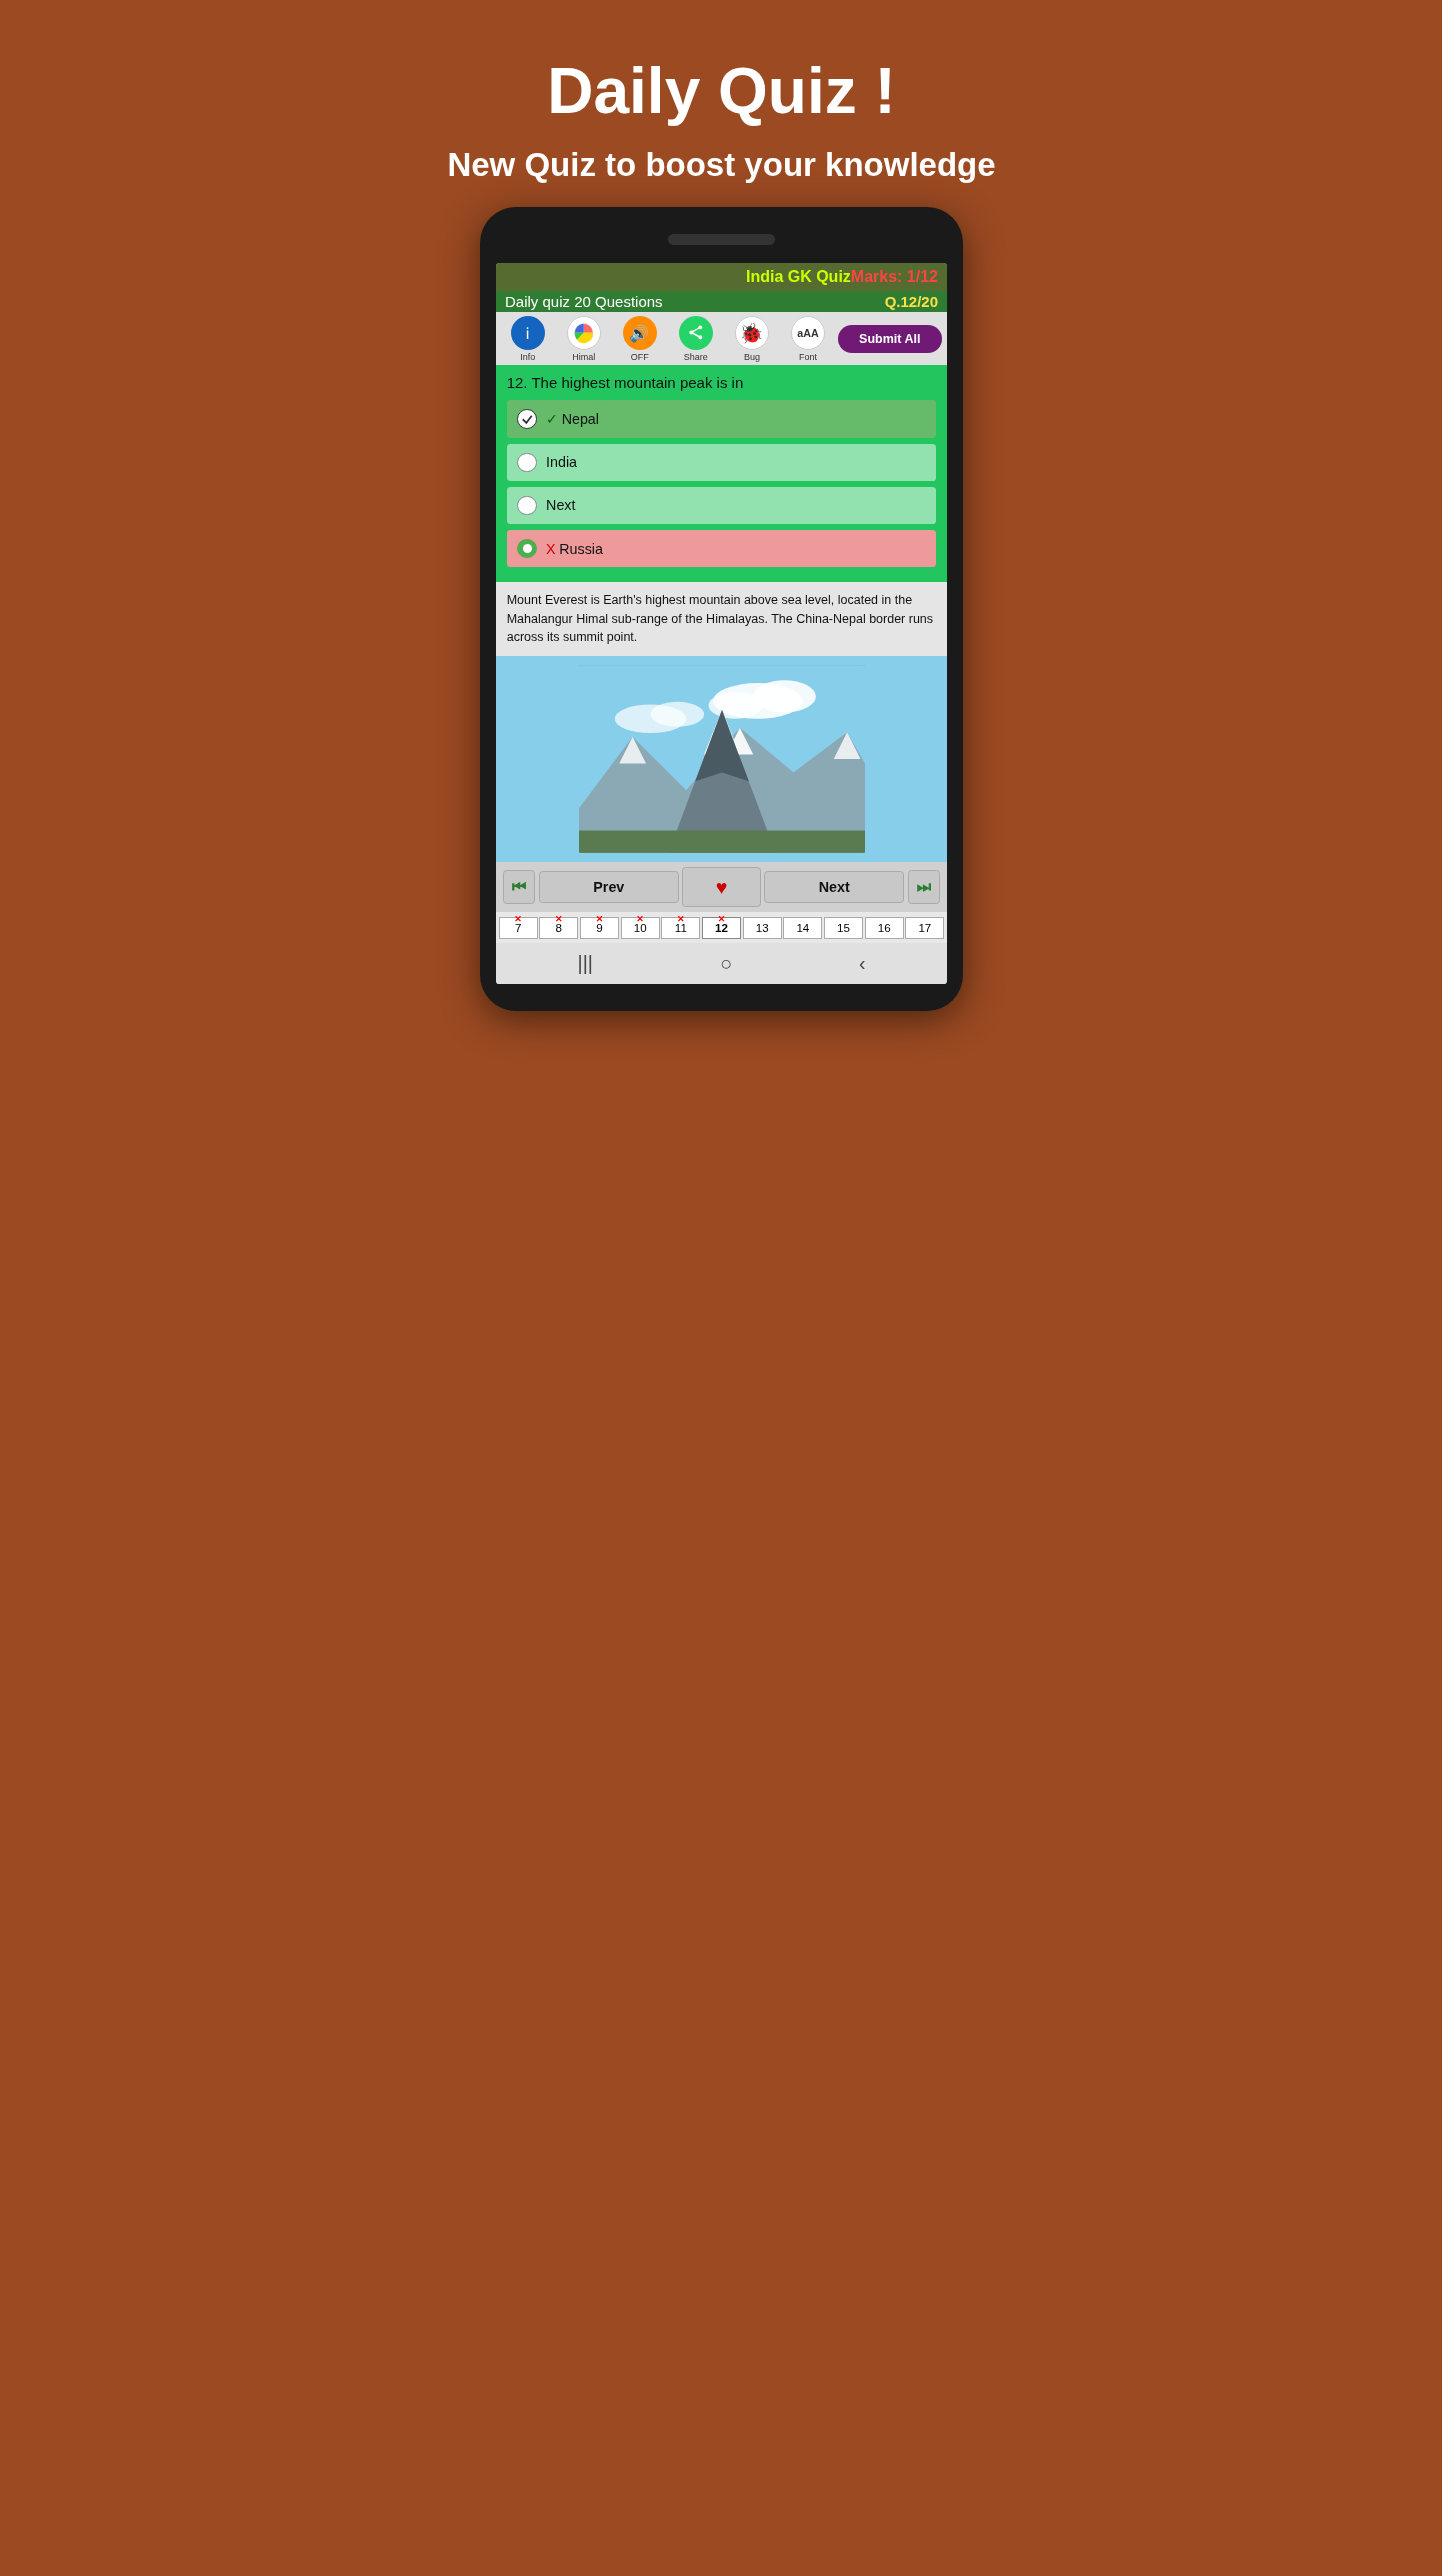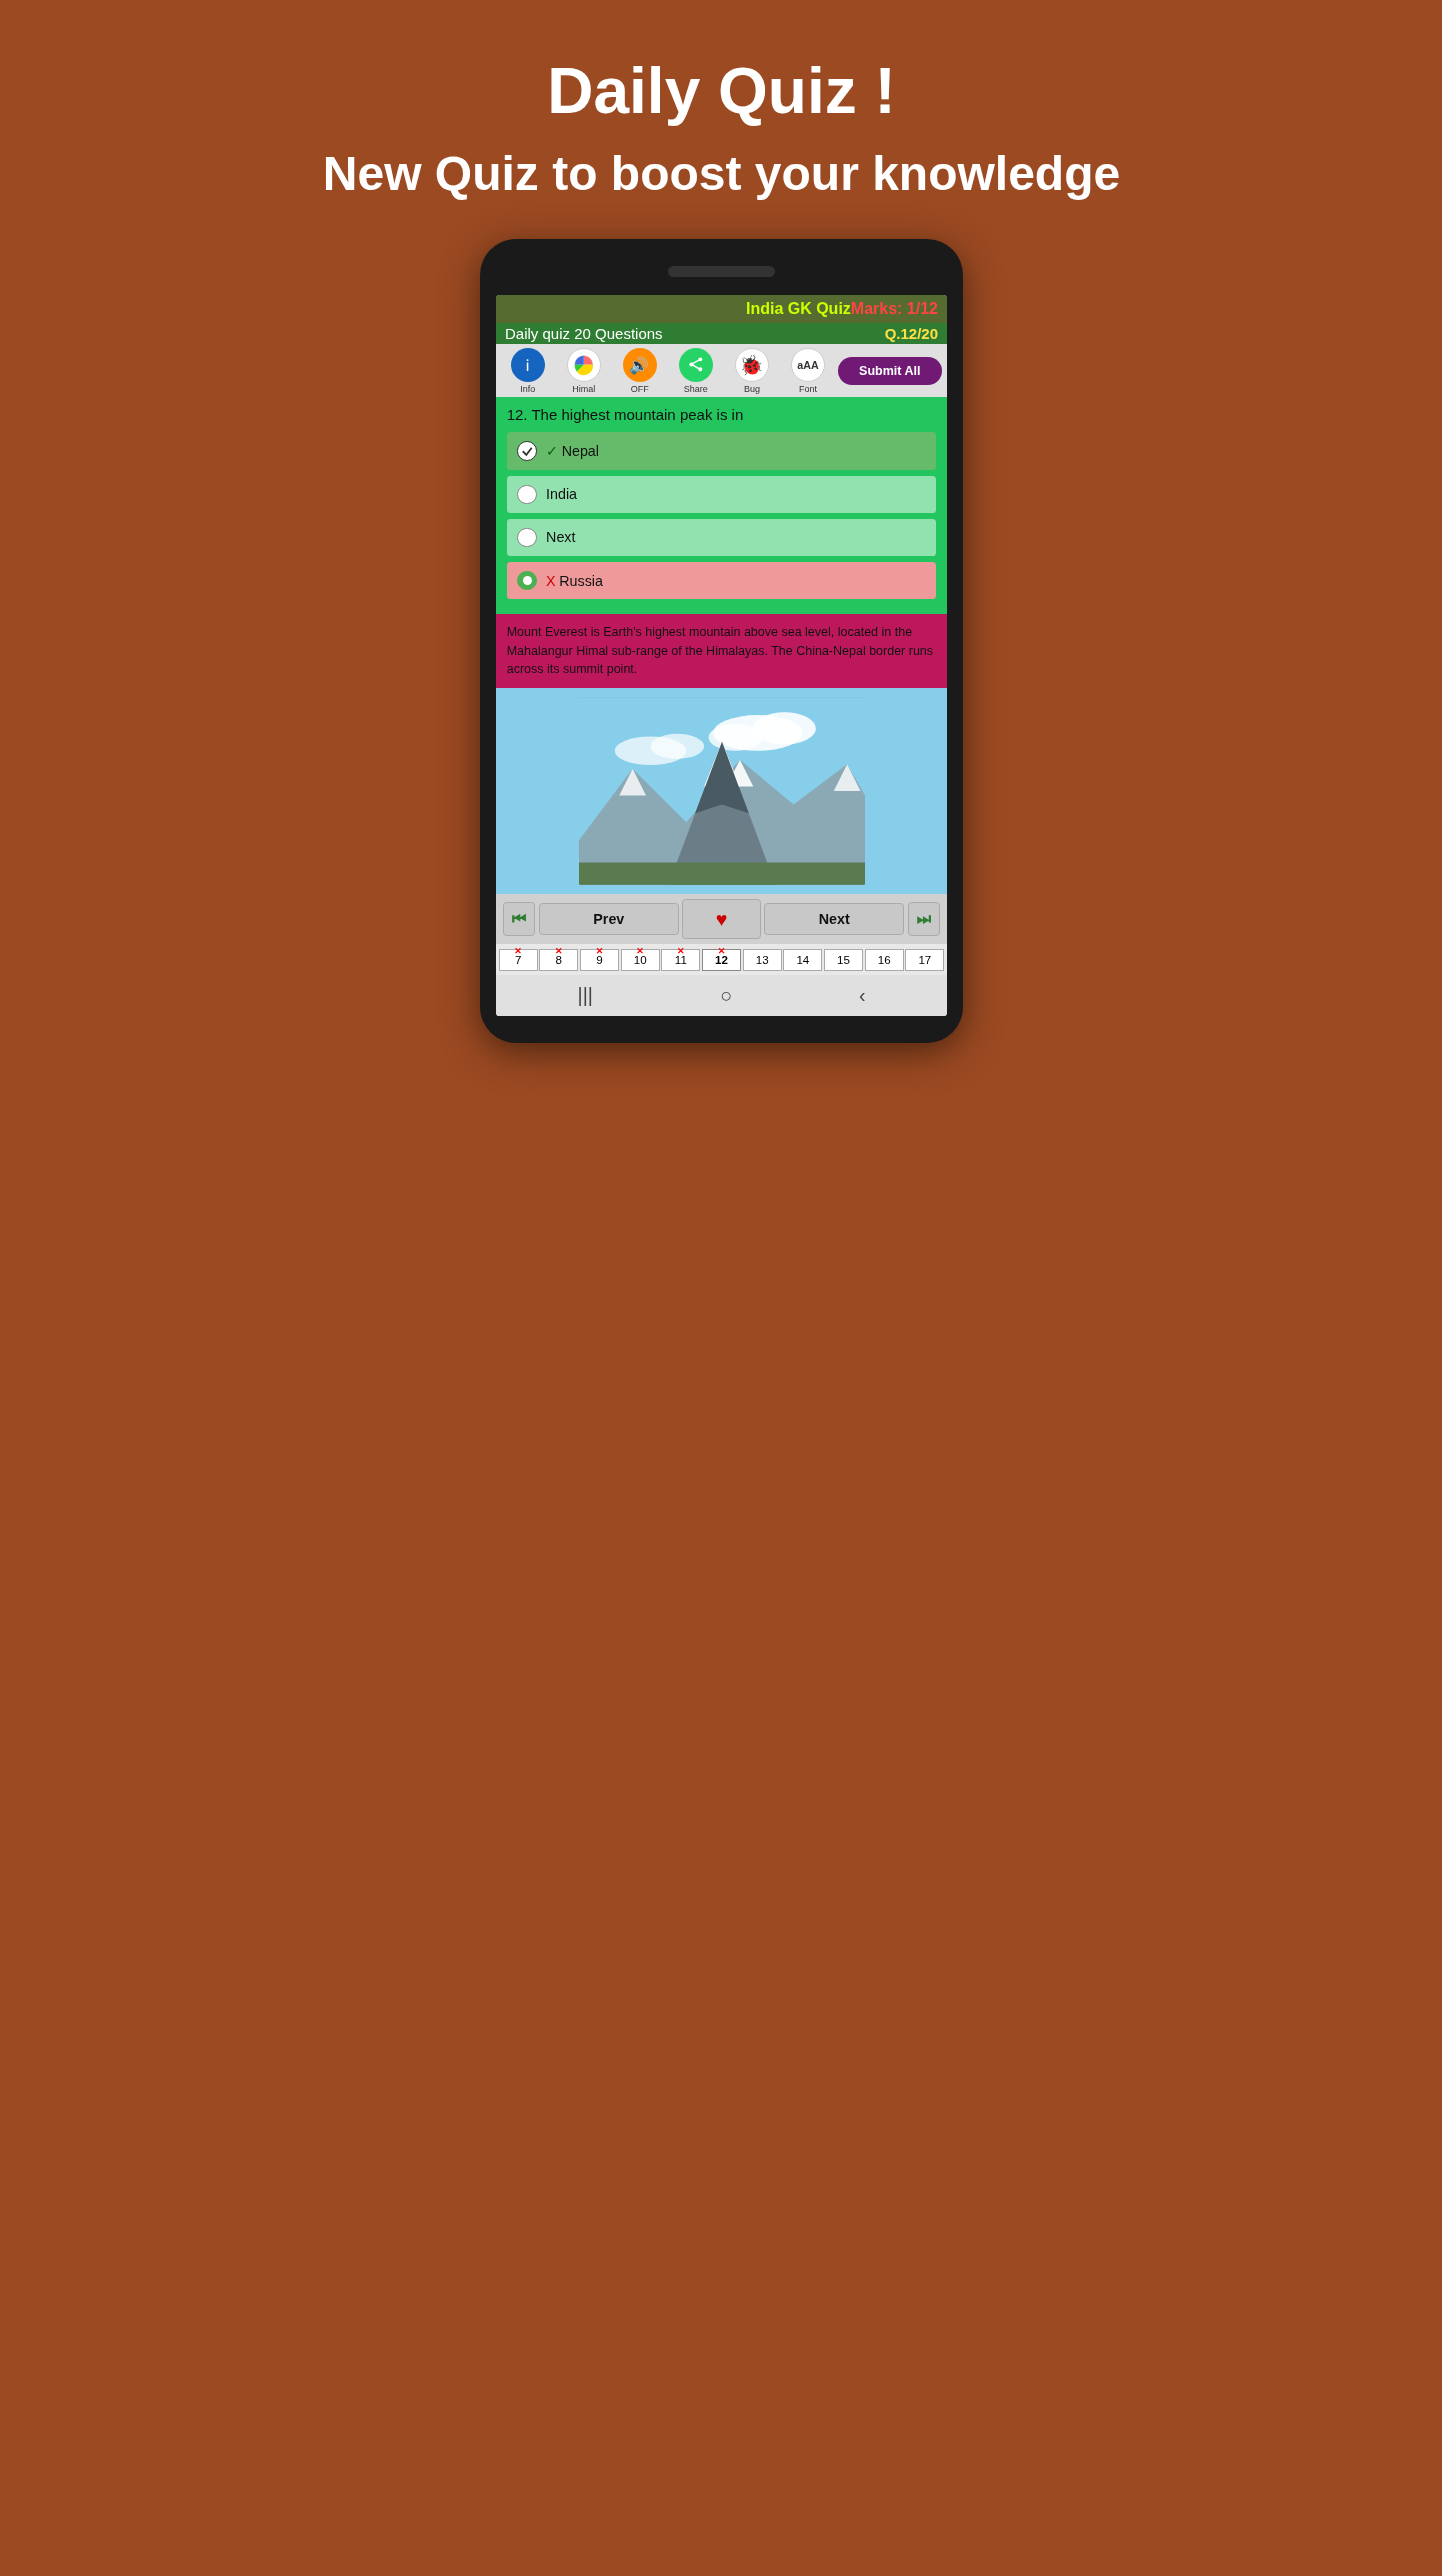--- a/index.html
+++ b/index.html
@@ -17,24 +17,24 @@
     .page-title {
       color: white;
       font-size: 64px;
       font-weight: bold;
       text-align: left;
       margin-bottom: 18px;
     }
 
     .page-subtitle {
       color: white;
-      font-size: 48px;
+      font-size: 33px;
       font-weight: bold;
       text-align: right;
-      margin-bottom: 38px;
+      margin-bottom: 23px;
     }
 
     .phone-outer {
       width: 483px;
       background: #1a1a1a;
       border-radius: 36px;
       padding: 27px 16px 27px 16px;
       box-shadow: 0 9px 36px rgba(0,0,0,0.5);
       position: relative;
     }
@@ -221,21 +221,21 @@
       color: #CC0000;
       margin-right: 3.6px;
     }
 
     
     .explanation {
       padding: 9px 10.7px;
       font-size: 12.5px;
       color: #111;
       line-height: 1.5;
-      background: #be185d;
+      background: #e5e5e5;
     }
 
     
     .mountain-img {
       width: 286px;
       height: 188px;
       margin: 9px auto 9px auto;
       display: block;
       background: linear-gradient(
         180deg,

